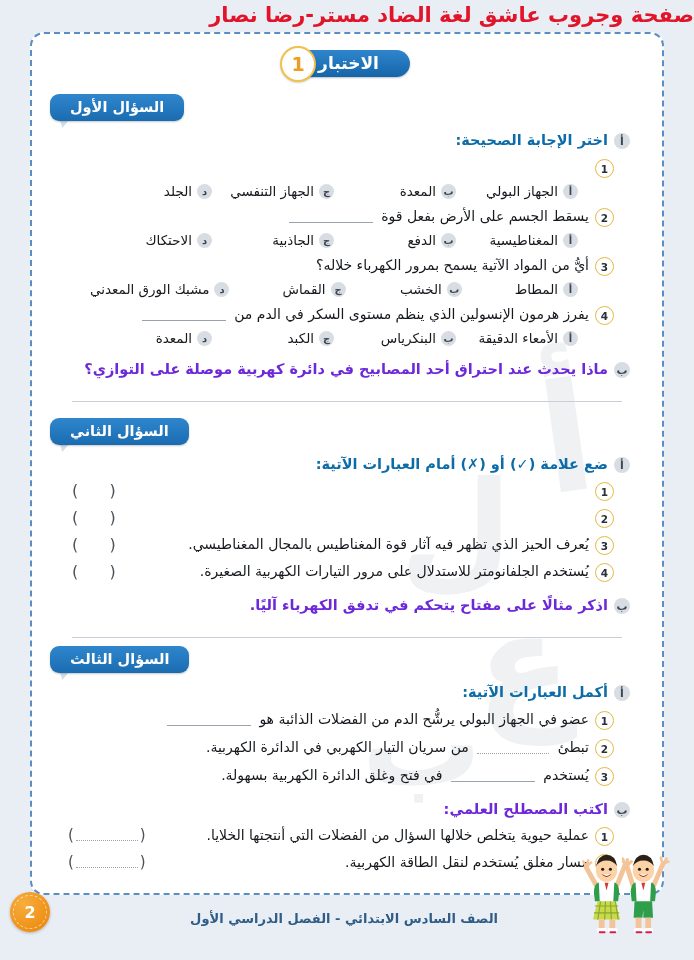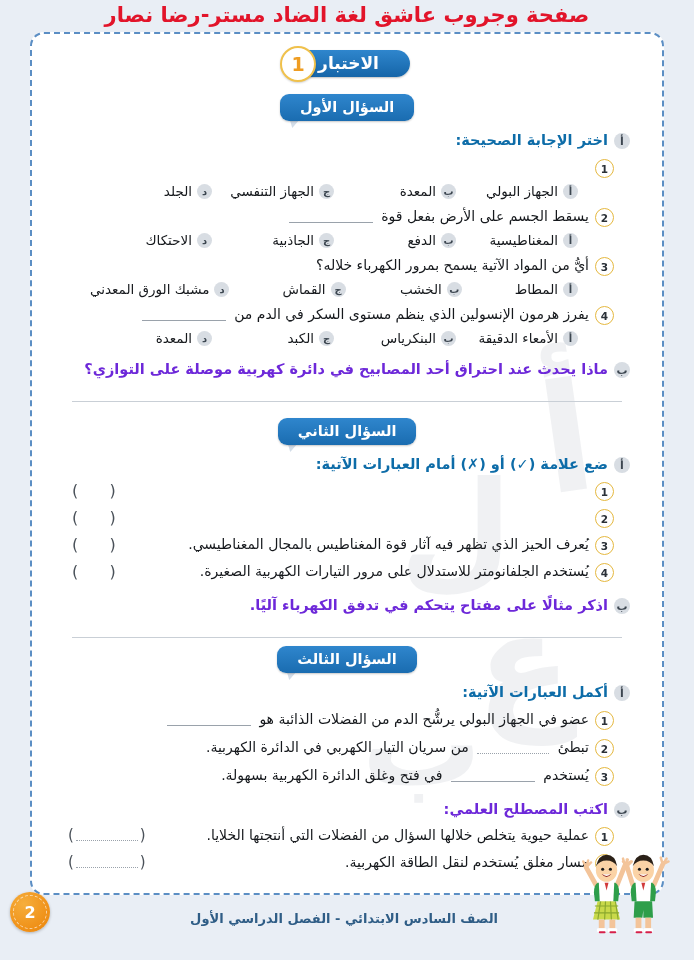--- a/index.html
+++ b/index.html
@@ -14,21 +14,21 @@
     overflow: hidden;
     position: relative;
   }
 
   
   .credit-line {
     position: absolute;
     top: 2px;
     left: 0;
     right: 0;
-    text-align: center;
+    text-align: right;
     color: #e2142a;
     font-size: 21px;
     font-weight: 700;
     letter-spacing: 0px;
     line-height: 26px;
     white-space: nowrap;
     z-index: 30;
   }
 
   
@@ -110,21 +110,21 @@
     font-weight: 700;
     display: flex;
     align-items: center;
     justify-content: center;
     box-shadow: 0 1px 2px rgba(0,0,0,.18);
   }
 
   
   .q-head {
     display: flex;
-    justify-content: center;
+    justify-content: flex-end;
     margin-top: 14px;
     position: relative;
   }
   .q-head-tag {
     position: relative;
     background: linear-gradient(180deg,#2f86cd 0%, #1a6cb0 100%);
     color: #fff;
     font-size: 14.5px;
     font-weight: 700;
     padding: 4px 20px 5px 20px;

